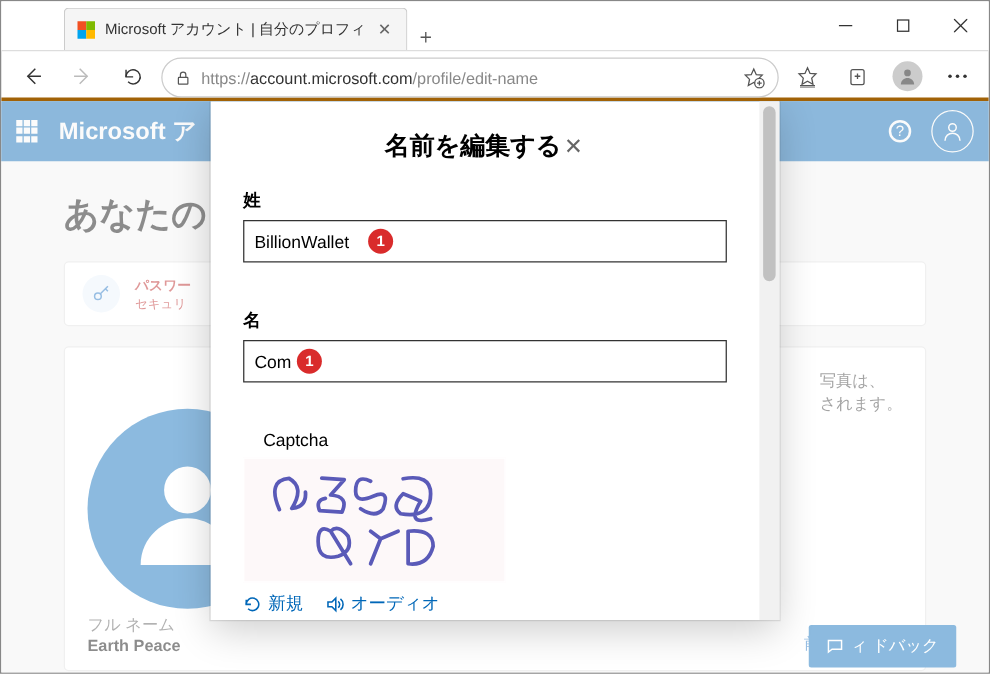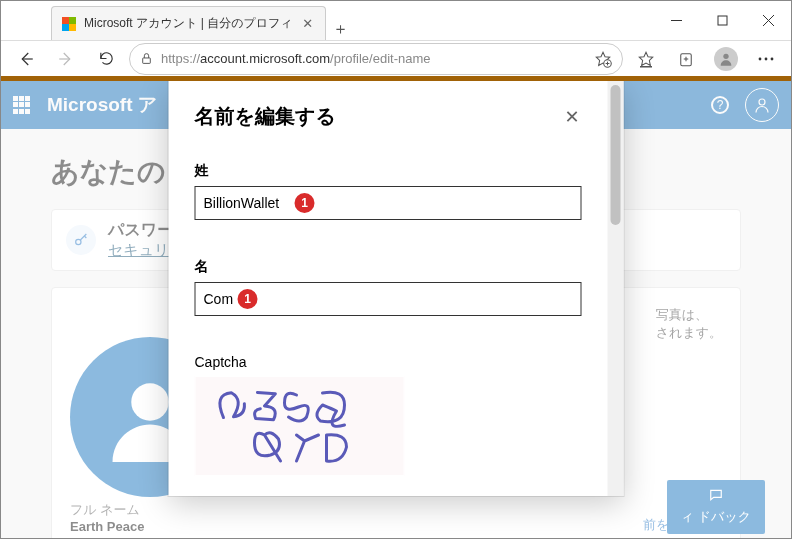--- a/index.html
+++ b/index.html
@@ -13,21 +13,21 @@
   .tab-favicon span { width: 7px; height: 7px; }
   .tab-title { font-size: 12px; color: #333; flex: 1; white-space: nowrap; overflow: hidden; text-overflow: ellipsis; }
   .tab-close { width: 14px; height: 14px; color: #666; display: flex; align-items: center; justify-content: center; cursor: pointer; font-size: 13px; }
   .newtab { width: 30px; display: flex; align-items: center; justify-content: center; color: #555; font-size: 16px; cursor: pointer; }
   .titlebar-spacer { flex: 1; }
   .window-controls { display: flex; }
   .window-btn { width: 46px; display: flex; align-items: center; justify-content: center; color: #333; cursor: pointer; }
   .window-btn svg { width: 11px; height: 11px; }
 
   
-  .toolbar { height: 40px; display: flex; align-items: center; padding: 0 8px; gap: 6px; border-bottom: 5px solid #a16207; }
+  .toolbar { height: 40px; display: flex; align-items: flex-end; padding: 0 8px; gap: 6px; border-bottom: 3px solid #a16207; }
   .nav-btn { width: 34px; height: 34px; display: flex; align-items: center; justify-content: center; color: #333; border-radius: 4px; cursor: pointer; }
   .nav-btn.disabled { color: #bbb; }
   .address-wrap { flex: 1; height: 32px; border: 1px solid #ccc; border-radius: 16px; display: flex; align-items: center; padding: 0 10px; gap: 8px; background: #fff; }
   .lock-icon { color: #555; }
   .url { font-size: 13px; color: #888; flex: 1; }
   .url .dark { color: #333; }
   .addr-action { color: #555; cursor: pointer; }
   .toolbar-action { width: 34px; height: 34px; display: flex; align-items: center; justify-content: center; color: #555; cursor: pointer; }
   .avatar-small { width: 24px; height: 24px; border-radius: 50%; background: #ccc; display: flex; align-items: center; justify-content: center; }
 
@@ -41,47 +41,47 @@
   .ms-brand { font-weight: 600; font-size: 19px; }
   .ms-header-spacer { flex: 1; }
   .ms-help { width: 18px; height: 18px; border: 2px solid #fff; border-radius: 50%; display: flex; align-items: center; justify-content: center; font-size: 12px; }
   .ms-avatar-ring { width: 34px; height: 34px; border: 1px solid #fff; border-radius: 50%; display: flex; align-items: center; justify-content: center; }
 
   
   .bg-content { padding: 24px 50px; position: relative; }
   .bg-heading { font-size: 28px; font-weight: 600; margin-bottom: 18px; }
   .bg-alert { display: flex; align-items: center; gap: 12px; background: #fff; border: 1px solid #ddd; border-radius: 4px; padding: 10px 14px; margin-bottom: 16px; width: 100%; }
   .bg-alert-icon { width: 30px; height: 30px; border-radius: 50%; background: #e8f1fb; display: flex; align-items: center; justify-content: center; color: #1a6fc0; }
-  .bg-alert-text { font-size: 15px; color: #0c4a6e; text-decoration: underline; }
-  .bg-alert-title { color: #000000; font-size: 16px; font-weight: 600; }
+  .bg-alert-text { font-size: 10px; color: #b91c1c; }
+  .bg-alert-title { color: #b91c1c; font-size: 11px; font-weight: 600; }
   .bg-card { background: #fff; border: 1px solid #ddd; border-radius: 4px; padding: 18px; display: flex; gap: 22px; align-items: center; height: 260px; position: relative; }
   .bg-avatar-big { width: 160px; height: 160px; border-radius: 50%; background: #0067b8; display: flex; align-items: center; justify-content: center; }
   .bg-avatar-big svg { fill: #fff; width: 90px; height: 90px; }
   .bg-side { position: absolute; right: 18px; top: 18px; font-size: 13px; color: #333; }
   .bg-bottom { position: absolute; left: 18px; bottom: 12px; font-size: 13px; color: #555; }
   .bg-bottom .name { color: #000; font-weight: 600; }
   .bg-editlink { position: absolute; right: 18px; bottom: 12px; font-size: 13px; color: #1a6fc0; }
-  .feedback-btn { position: absolute; right: 26px; bottom: 4px; background: #0067b8; color: #fff; padding: 8px 14px; font-size: 13px; border-radius: 2px; display: flex; align-items: center; gap: 6px; flex-direction: column; }
+  .feedback-btn { position: absolute; right: 26px; bottom: 4px; background: #0067b8; color: #fff; padding: 8px 14px; font-size: 13px; border-radius: 2px; display: flex; align-items: center; gap: 6px; }
 
   
   .dim { position: absolute; inset: 0; background: rgba(255,255,255,0.55); }
 
   
   .modal-wrap { position: absolute; top: 0; left: 50%; transform: translateX(-50%); background: #fff; width: 455px; height: 415px; box-shadow: 0 0 0 1px rgba(0,0,0,0.1), 0 8px 30px rgba(0,0,0,0.2); display: flex; }
   .modal-content { flex: 1; padding: 22px 26px; overflow: hidden; }
   .modal-scroll { width: 16px; background: #f1f1f1; position: relative; }
   .modal-thumb { position: absolute; top: 4px; left: 3px; width: 10px; height: 140px; background: #c1c1c1; border-radius: 5px; }
-  .modal-title-row { display: flex; align-items: center; justify-content: space-between; margin-bottom: 32px; }
+  .modal-title-row { display: flex; align-items: center; justify-content: center; margin-bottom: 22px; }
   .modal-title { font-size: 20px; font-weight: 600; }
   .modal-close { font-size: 18px; color: #666; cursor: pointer; padding: 2px; }
   .field-label { font-size: 14px; font-weight: 600; margin-bottom: 6px; }
   .field-input { width: 100%; height: 34px; border: 1px solid #333; padding: 0 8px; font-size: 14px; margin-bottom: 16px; outline: none; }
   .field-row { position: relative; margin-bottom: 22px; }
   .badge { position: absolute; top: 7px; width: 20px; height: 20px; background: #d92b2b; color: #fff; border-radius: 50%; display: flex; align-items: center; justify-content: center; font-size: 12px; font-weight: 600; }
-  .captcha-label { font-size: 14px; font-weight: 400; margin-bottom: 6px; }
+  .captcha-label { font-size: 14px; font-weight: 400; margin-bottom: 6px; margin-left: 16px; }
   .captcha-img { width: 210px; height: 100px; border: 1px solid #fff; background: #fdf8f9; display: flex; align-items: center; justify-content: center; margin-bottom: 8px; }
   .captcha-img svg { width: 190px; height: 90px; }
   .captcha-links { display: flex; gap: 18px; font-size: 14px; }
   .captcha-link { color: #0067b8; display: flex; align-items: center; gap: 5px; cursor: pointer; }
 
   svg { display: block; }
 </style>
 </head>
 <body>
 
@@ -283,19 +283,36 @@
             <path d="M18 36 Q10 12 28 12 Q40 20 28 36 Q40 36 40 24" transform="rotate(-5 25 25)"></path>
             <path d="M52 12 L70 12 L60 25 Q75 25 70 38 L52 38 Q48 30 56 28" transform="rotate(4 60 25)"></path>
             <path d="M92 14 Q80 8 80 22 Q80 32 94 26 Q108 20 102 36 Q96 44 84 36"></path>
             <path d="M118 12 Q140 8 140 24 Q140 44 116 40 Q108 34 118 24 Q128 28 132 30 Q120 50 140 44"></path>
             <path d="M60 54 Q50 48 50 62 Q50 78 66 74 Q78 70 74 58 Q66 48 60 54 L76 80"></path>
             <path d="M92 54 L100 60 L92 80 M100 60 L114 54"></path>
             <path d="M122 54 L122 80 Q138 82 142 66 Q142 52 122 54"></path>
           </g>
         </svg>
       </div>
+      <div class="captcha-links">
+        <span class="captcha-link">
+          <svg width="15" height="15" viewBox="0 0 24 24" fill="none" stroke="#0067b8" stroke-width="2">
+              <path d="M4 12a8 8 0 1 1 2.3 5.6"></path>
+              <polyline points="4 6 4 12 10 12"></polyline>
+            </svg>
+          <span>新規</span>
+        </span>
+        <span class="captcha-link">
+          <svg width="15" height="15" viewBox="0 0 24 24" fill="none" stroke="#0067b8" stroke-width="2">
+              <polygon points="3 9 8 9 13 4 13 20 8 15 3 15"></polygon>
+              <path d="M16 8a5 5 0 0 1 0 8"></path>
+              <path d="M19 5a9 9 0 0 1 0 14"></path>
+            </svg>
+          <span>オーディオ</span>
+        </span>
+      </div>
     </div>
     <div class="modal-scroll">
       <div class="modal-thumb"></div>
     </div>
   </div>
 
 </div>
 
 </body></html>

